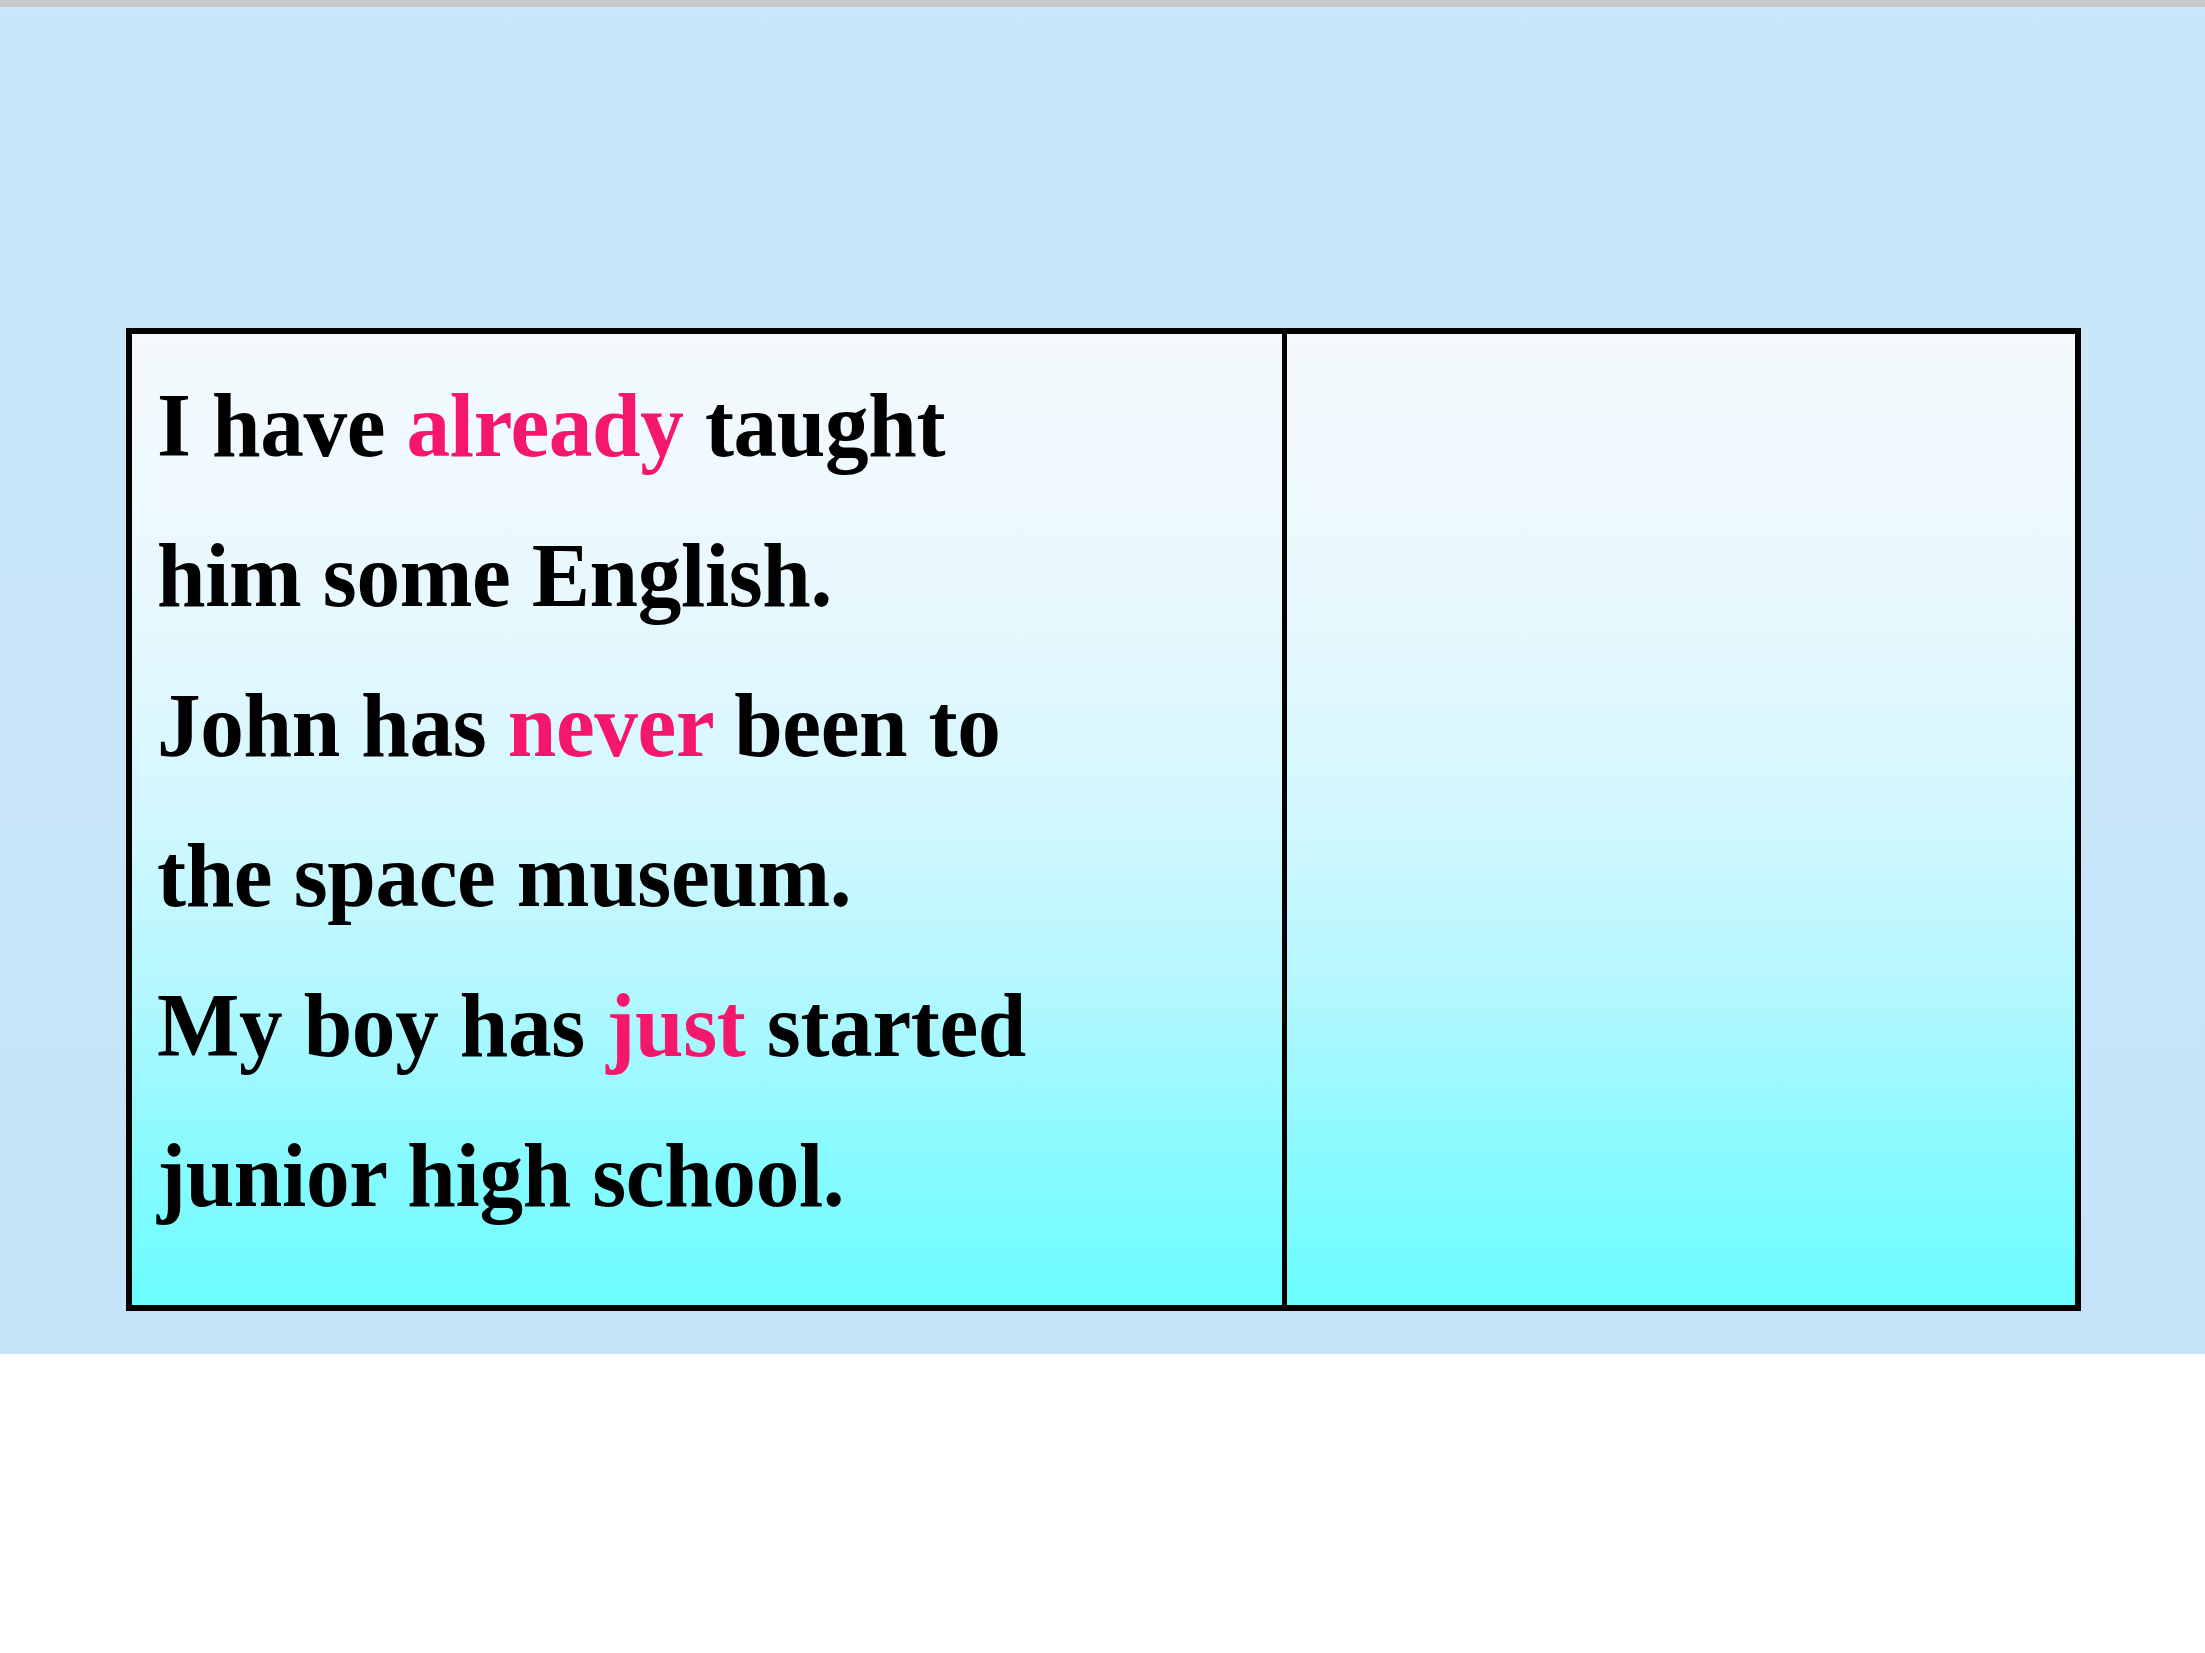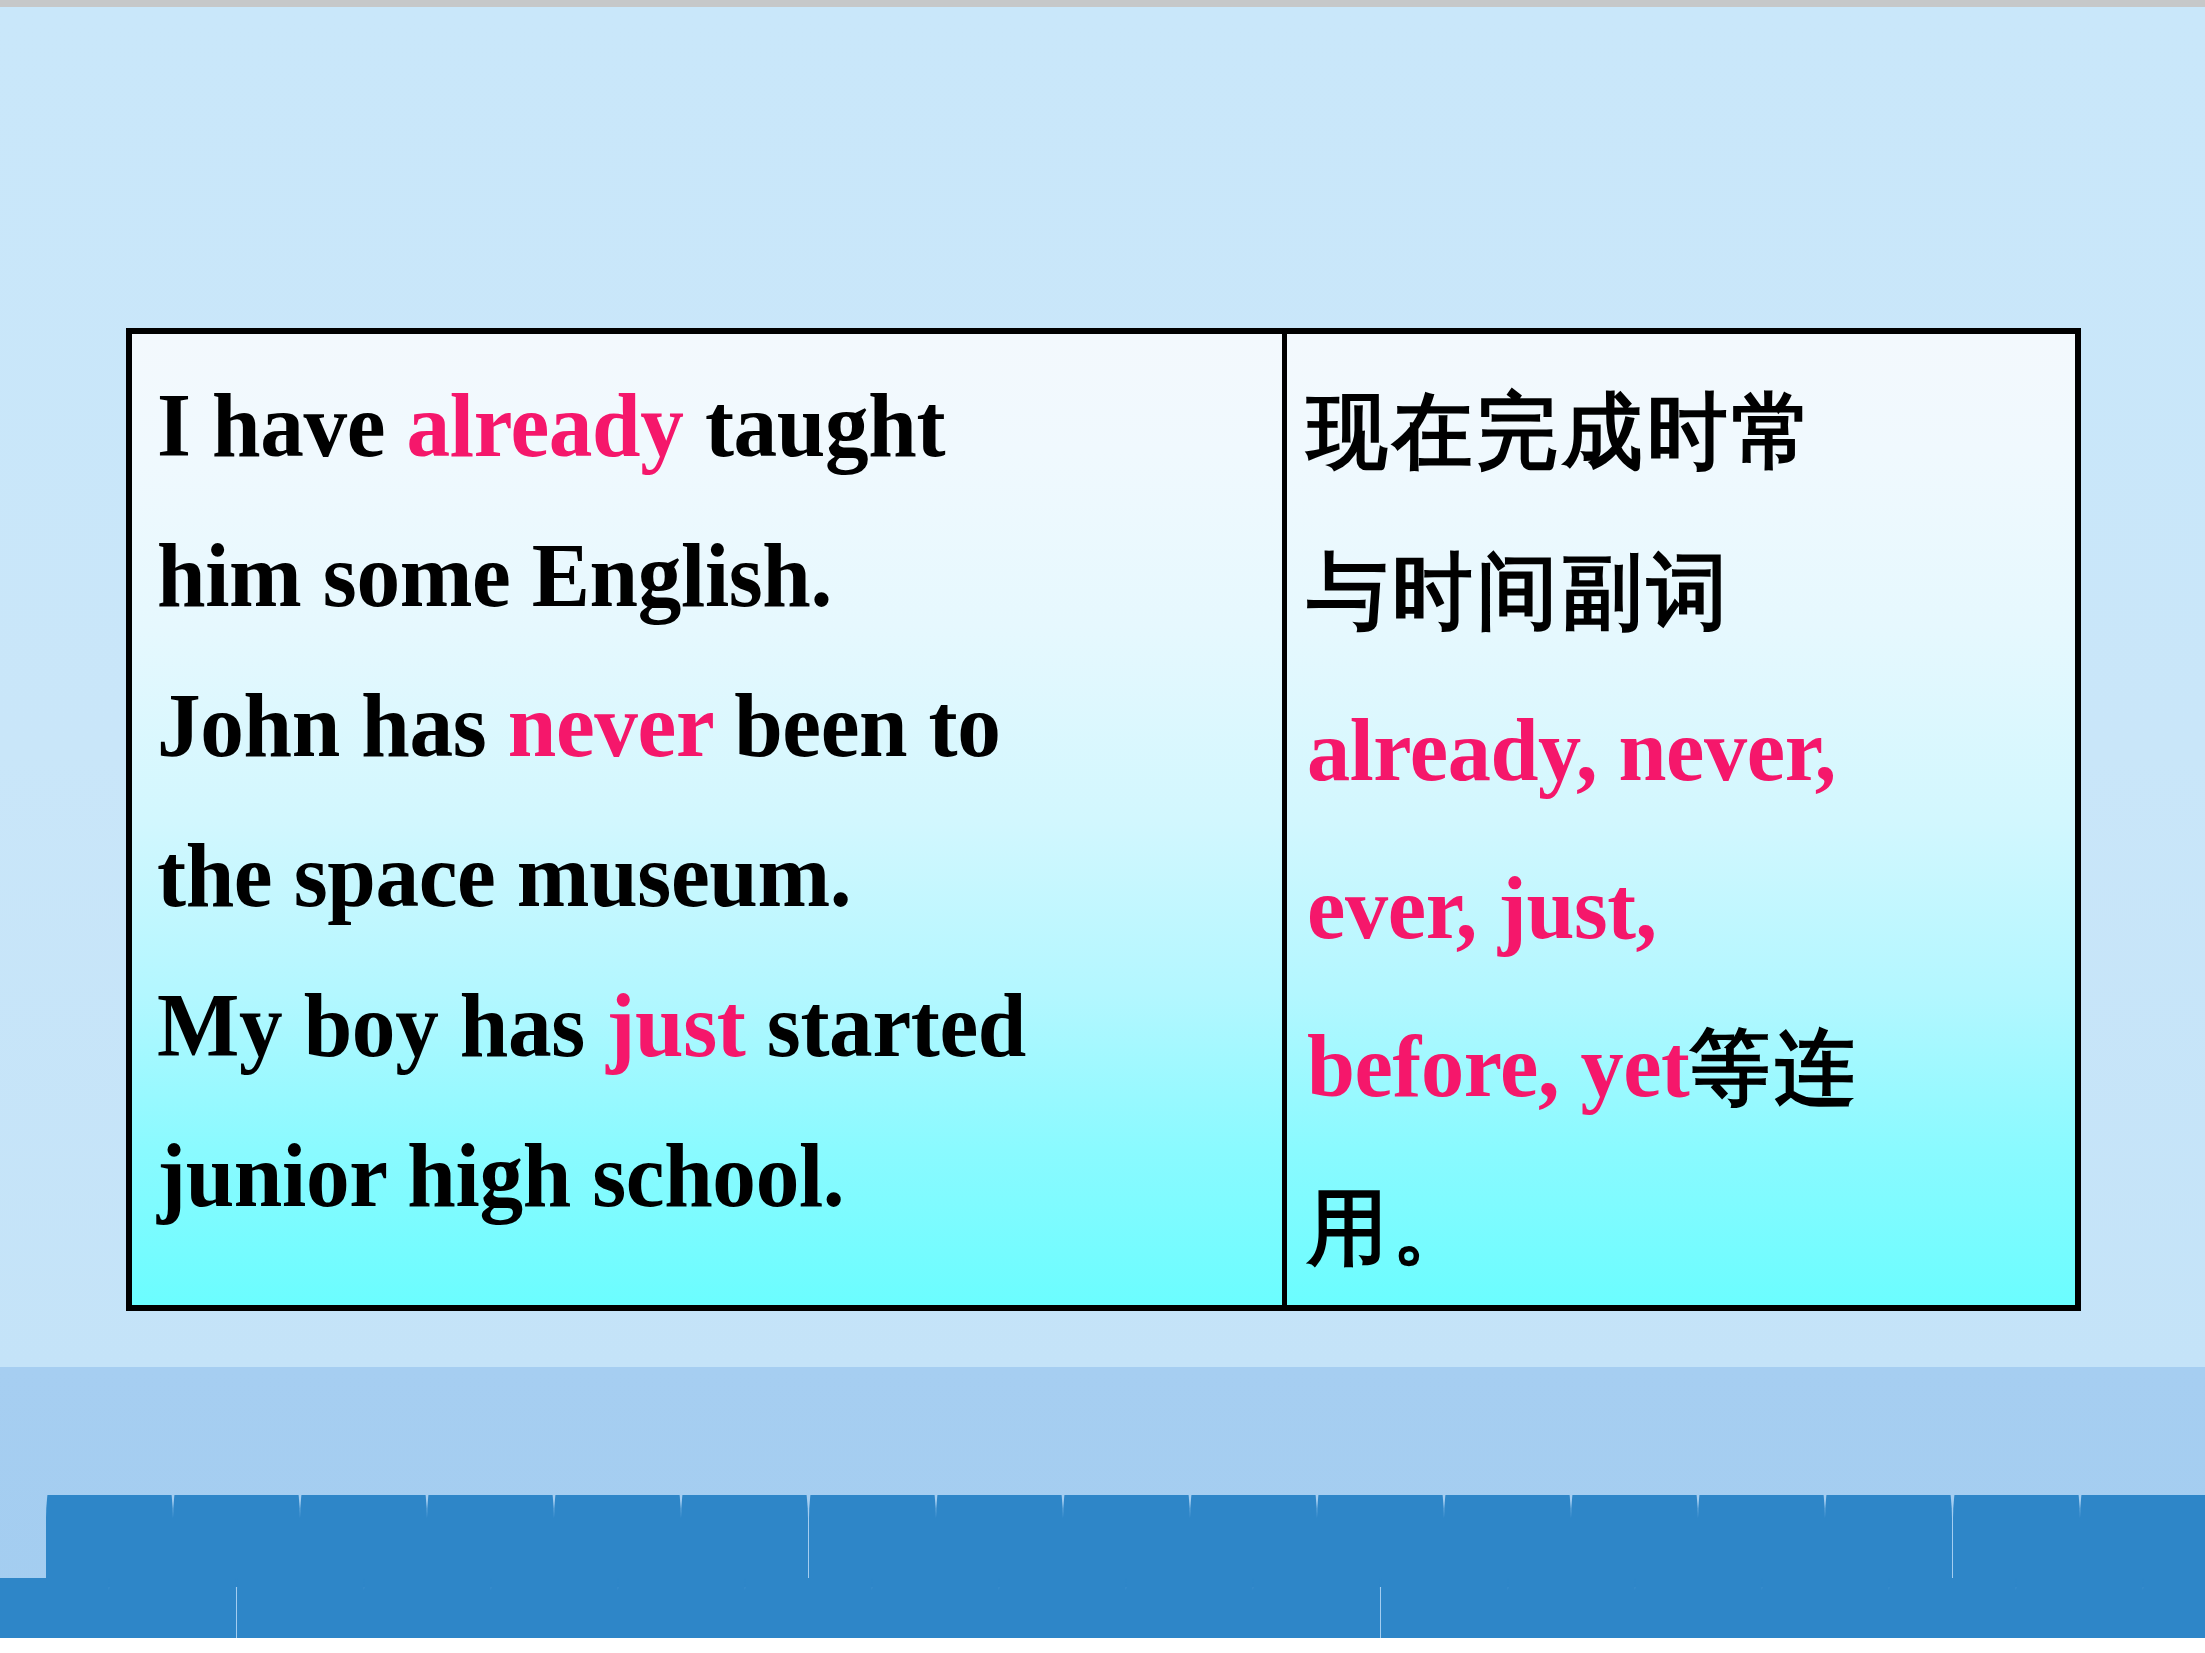--- a/index.html
+++ b/index.html
@@ -10,21 +10,21 @@
   body {
     width: 2205px;
     height: 1654px;
     overflow: hidden;
     font-family: "Liberation Serif", "DejaVu Serif", serif;
   }
 
   #slide {
     position: relative;
     width: 2205px;
-    height: 1638px;
+    height: 1354px;
     overflow: hidden;
     background: #14b8a6;
   }
 
   
   .top-strip {
     position: absolute;
     left: 0; top: 0;
     width: 2205px;
     height: 6.9px;
@@ -183,25 +183,17 @@
 
     <div class="cell cell-left" id="cell-left">
         <div class="line"><span>I have </span><span class="hl">already</span><span> taught</span></div>
         <div class="line"><span>him some English.</span></div>
         <div class="line"><span>John has </span><span class="hl">never</span><span> been to</span></div>
         <div class="line"><span>the space museum.</span></div>
         <div class="line"><span>My boy has </span><span class="hl">just</span><span> started</span></div>
         <div class="line"><span>junior high school.</span></div>
       </div>
 
-    <div class="cell cell-right" id="cell-right">
-        <div class="line"><span class="cn">现在完成时常</span></div>
-        <div class="line"><span class="cn">与时间副词</span></div>
-        <div class="line"><span class="hl">already, never,</span></div>
-        <div class="line"><span class="hl">ever, just,</span></div>
-        <div class="line"><span class="hl">before, yet</span><span class="cn">等连</span></div>
-        <div class="line"><span class="cn">用。</span></div>
-      </div>
 
   </div>
 
 </div>
 
 
 </body></html>

